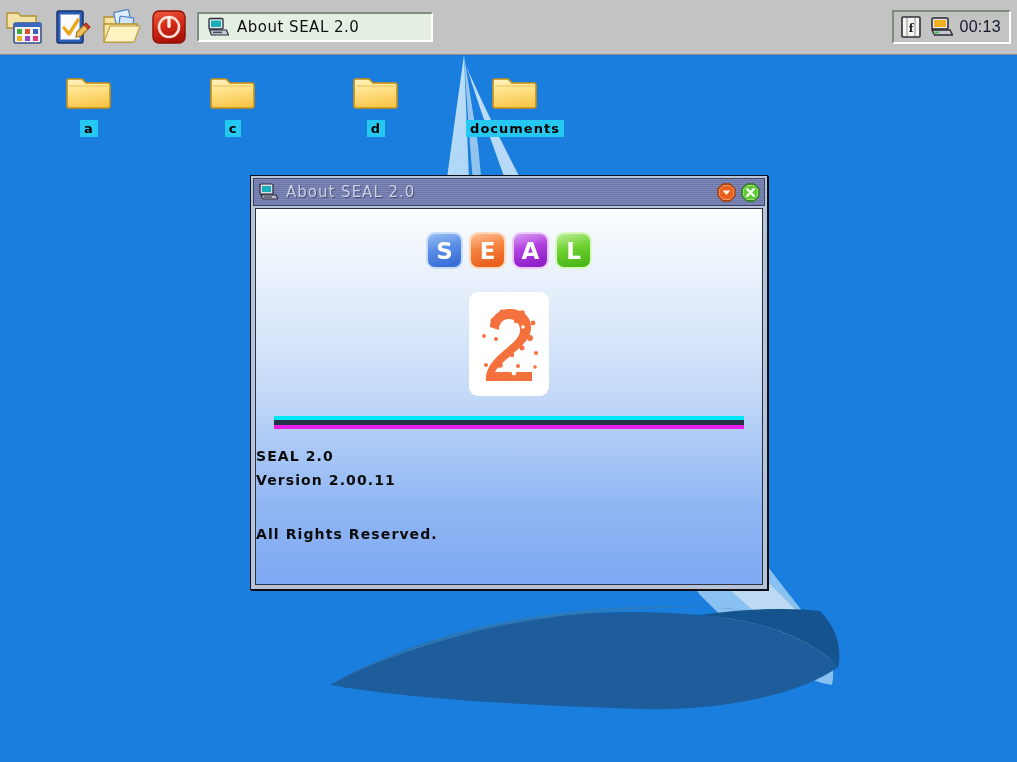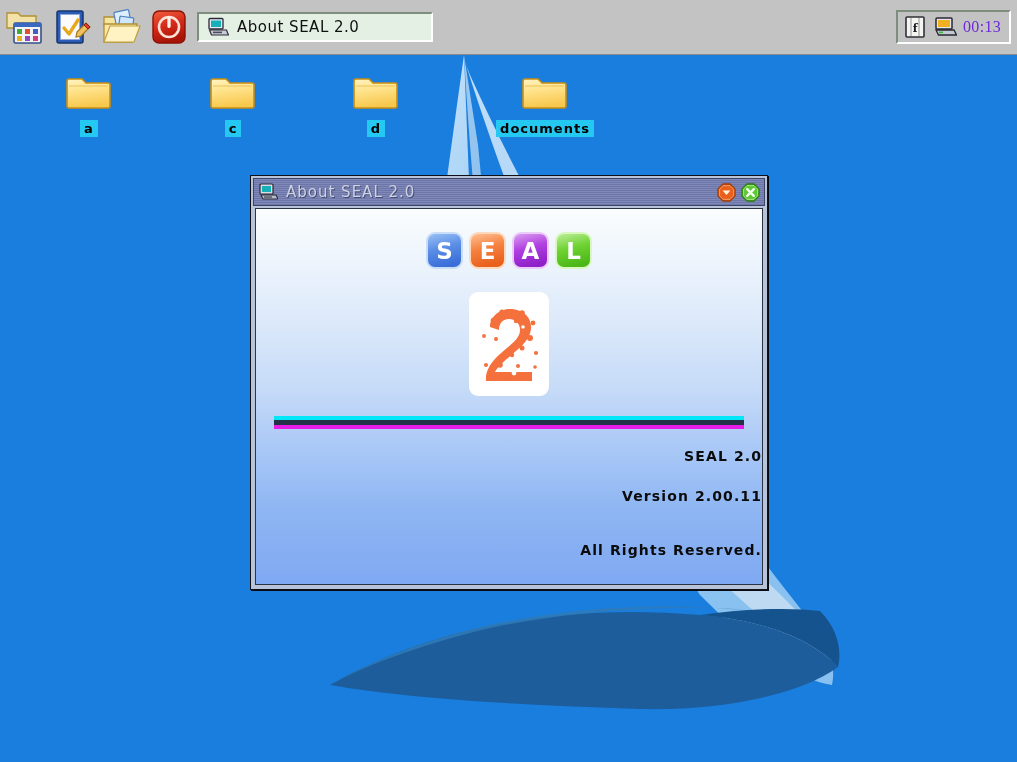--- a/index.html
+++ b/index.html
@@ -85,23 +85,23 @@
     border-left: 2px solid #7e8e7e;
     border-right: 2px solid #ffffff;
     border-bottom: 2px solid #ffffff;
     display: flex;
     align-items: center;
     gap: 6px;
     padding: 0 8px 0 5px;
   }
   .tray-icon { width: 24px; height: 24px; display:block; cursor: pointer; }
   #clock {
-    font-family: Liberation Serif, serif;
+    font-family: Liberation Sans, sans-serif;
     font-size: 16px;
-    color: #6d28d9;
+    color: #0f172a;
     letter-spacing: 0.3px;
   }
 
   
   .desk-icon {
     position: absolute;
     width: 110px;
     display: flex;
     flex-direction: column;
     align-items: center;
@@ -201,29 +201,29 @@
 
   #divider {
     margin: 20px 18px 0 18px;
     height: 13px;
   }
   #divider .dv-cyan   { height: 4px; background: #00e8f8; }
   #divider .dv-dark   { height: 5px; background: #233246; }
   #divider .dv-magent { height: 4px; background: #e81ce8; }
 
   .about-line {
-    text-align: right;
+    text-align: left;
     font-family: "DejaVu Sans", sans-serif;
     font-weight: bold;
     font-size: 14px;
     color: #0b0b0b;
     letter-spacing: 1.1px;
   }
   #line-product  { margin-top: 19px; }
-  #line-version  { margin-top: 24px; padding-left: 8px; }
+  #line-version  { margin-top: 8px; }
   #line-copy     { margin-top: 24px; }
   #line-rights   { margin-top: 38px; }
 </style>
 </head>
 <body>
 
 <div id="desktop">
 
   <svg id="wallpaper-art" viewBox="0 0 1017 707" preserveAspectRatio="none">
     <defs>
@@ -279,21 +279,21 @@
   </div>
 
   <div class="desk-icon" style="left:321px; top:70px;">
     <svg class="glyph" viewBox="0 0 48 44">
       <path d="M4 9 h13 l4 4 h22 a2 2 0 0 1 2 2 v21 a2 2 0 0 1 -2 2 h-39 a2 2 0 0 1 -2 -2 v-25 a2 2 0 0 1 2 -2 z" fill="url(#fg1)" stroke="#c98e12" stroke-width="1.6"></path>
       <path d="M4 16 h39" stroke="#e2b43c" stroke-width="1" fill="none" opacity="0.7"></path>
     </svg>
     <span class="lbl">d</span>
   </div>
 
-  <div class="desk-icon" style="left:490px; top:70px;">
+  <div class="desk-icon" style="left:460px; top:70px;">
     <svg class="glyph" viewBox="0 0 48 44">
       <path d="M4 9 h13 l4 4 h22 a2 2 0 0 1 2 2 v21 a2 2 0 0 1 -2 2 h-39 a2 2 0 0 1 -2 -2 v-25 a2 2 0 0 1 2 -2 z" fill="url(#fg1)" stroke="#c98e12" stroke-width="1.6"></path>
       <path d="M4 16 h39" stroke="#e2b43c" stroke-width="1" fill="none" opacity="0.7"></path>
     </svg>
     <span class="lbl">documents</span>
   </div>
 
 
   <div id="about-window">
 

